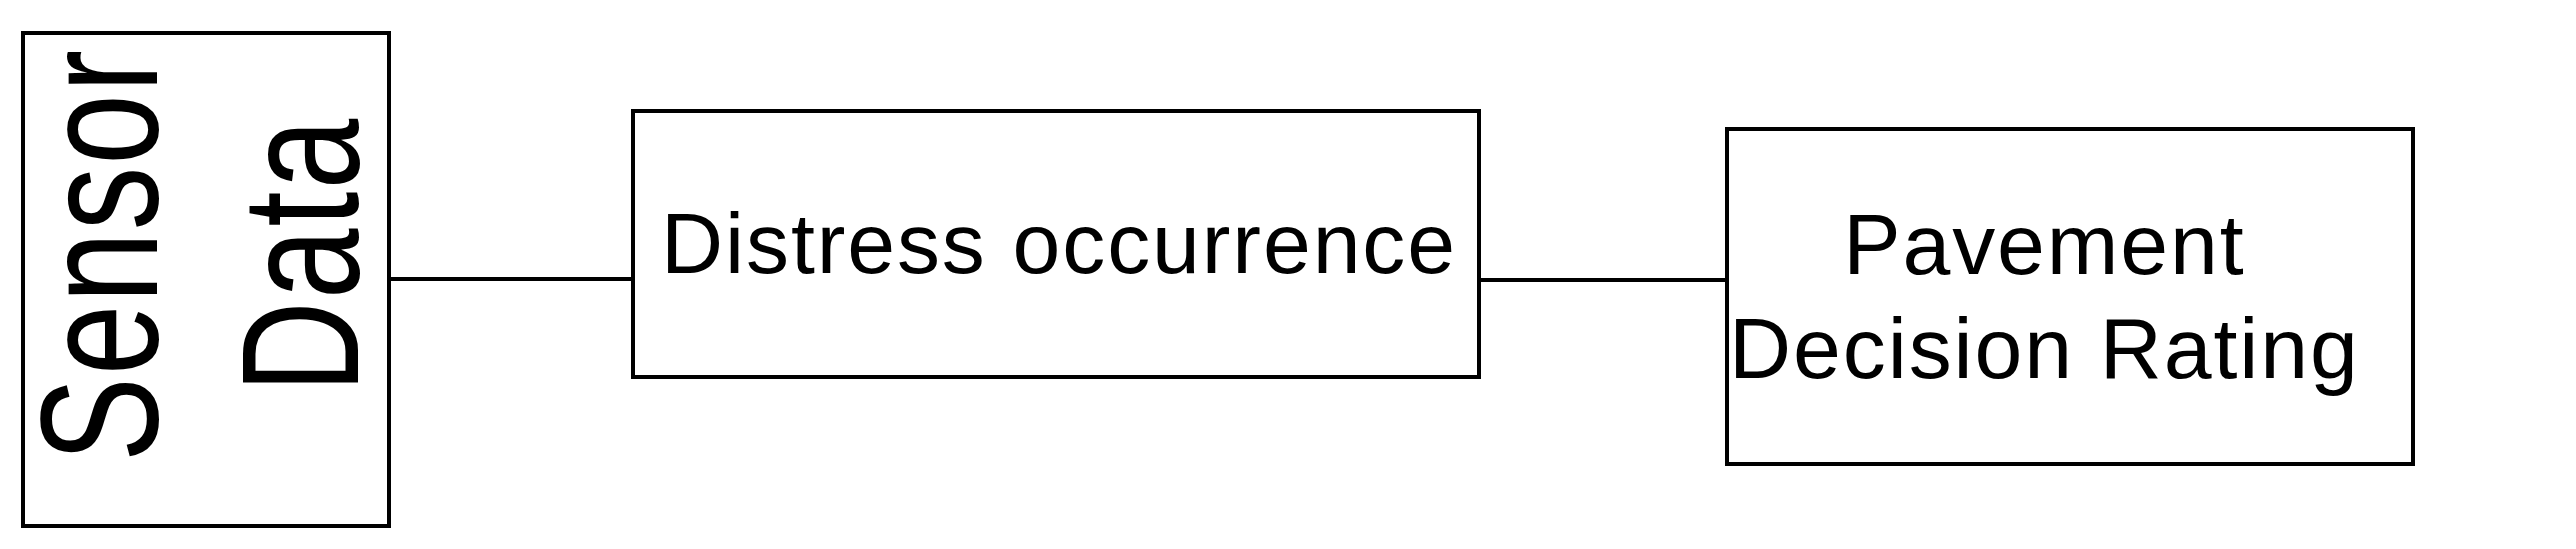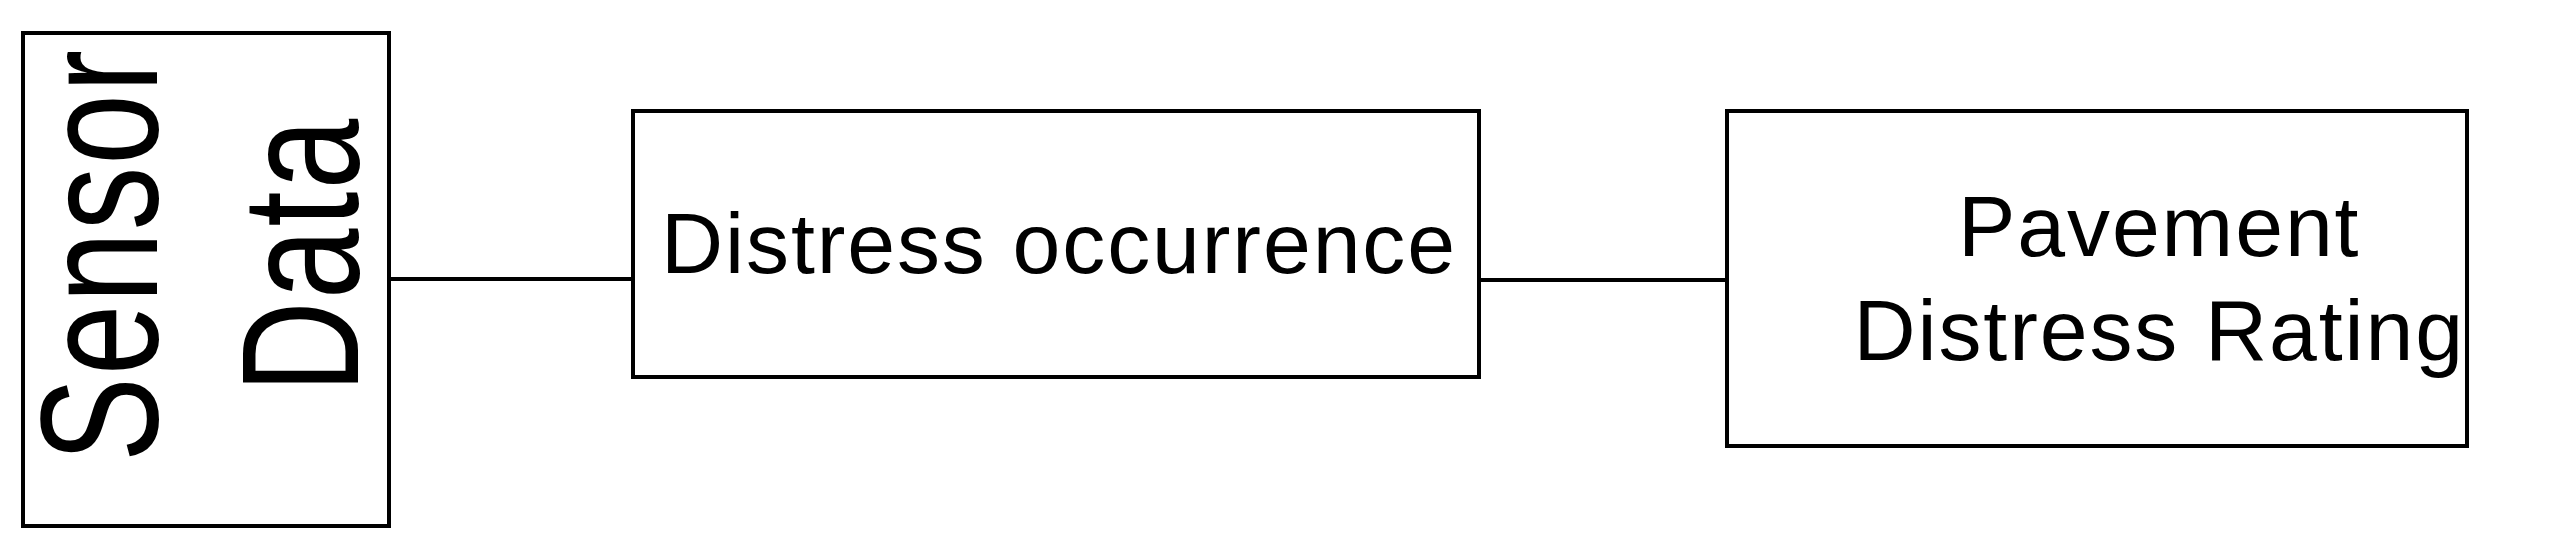--- a/index.html
+++ b/index.html
@@ -33,26 +33,26 @@
     top: 109px;
     width: 850px;
     height: 270px;
     display: flex;
     align-items: center;
     justify-content: center;
     padding-left: 6px;
   }
   .node-pcr {
     left: 1725px;
-    top: 109px;
-    width: 744px;
+    top: 127px;
+    width: 690px;
     height: 339px;
     display: flex;
     align-items: center;
-    justify-content: flex-end;
+    justify-content: flex-start;
   }
   .hlabel {
     font-size: 86px;
     line-height: 1.2;
     letter-spacing: 1.9px;
     text-align: center;
     white-space: nowrap;
   }
   
   .vtext {
@@ -101,18 +101,18 @@
     <div class="hlabel">
       <div>Distress occurrence</div>
     </div>
   </div>
 
   <div class="connector connector-2"></div>
 
   <div class="node node-pcr">
     <div class="hlabel">
       <div>Pavement</div>
-      <div>Distress Rating</div>
+      <div>Decision Rating</div>
     </div>
   </div>
 
 </div>
 
 
 </body></html>

